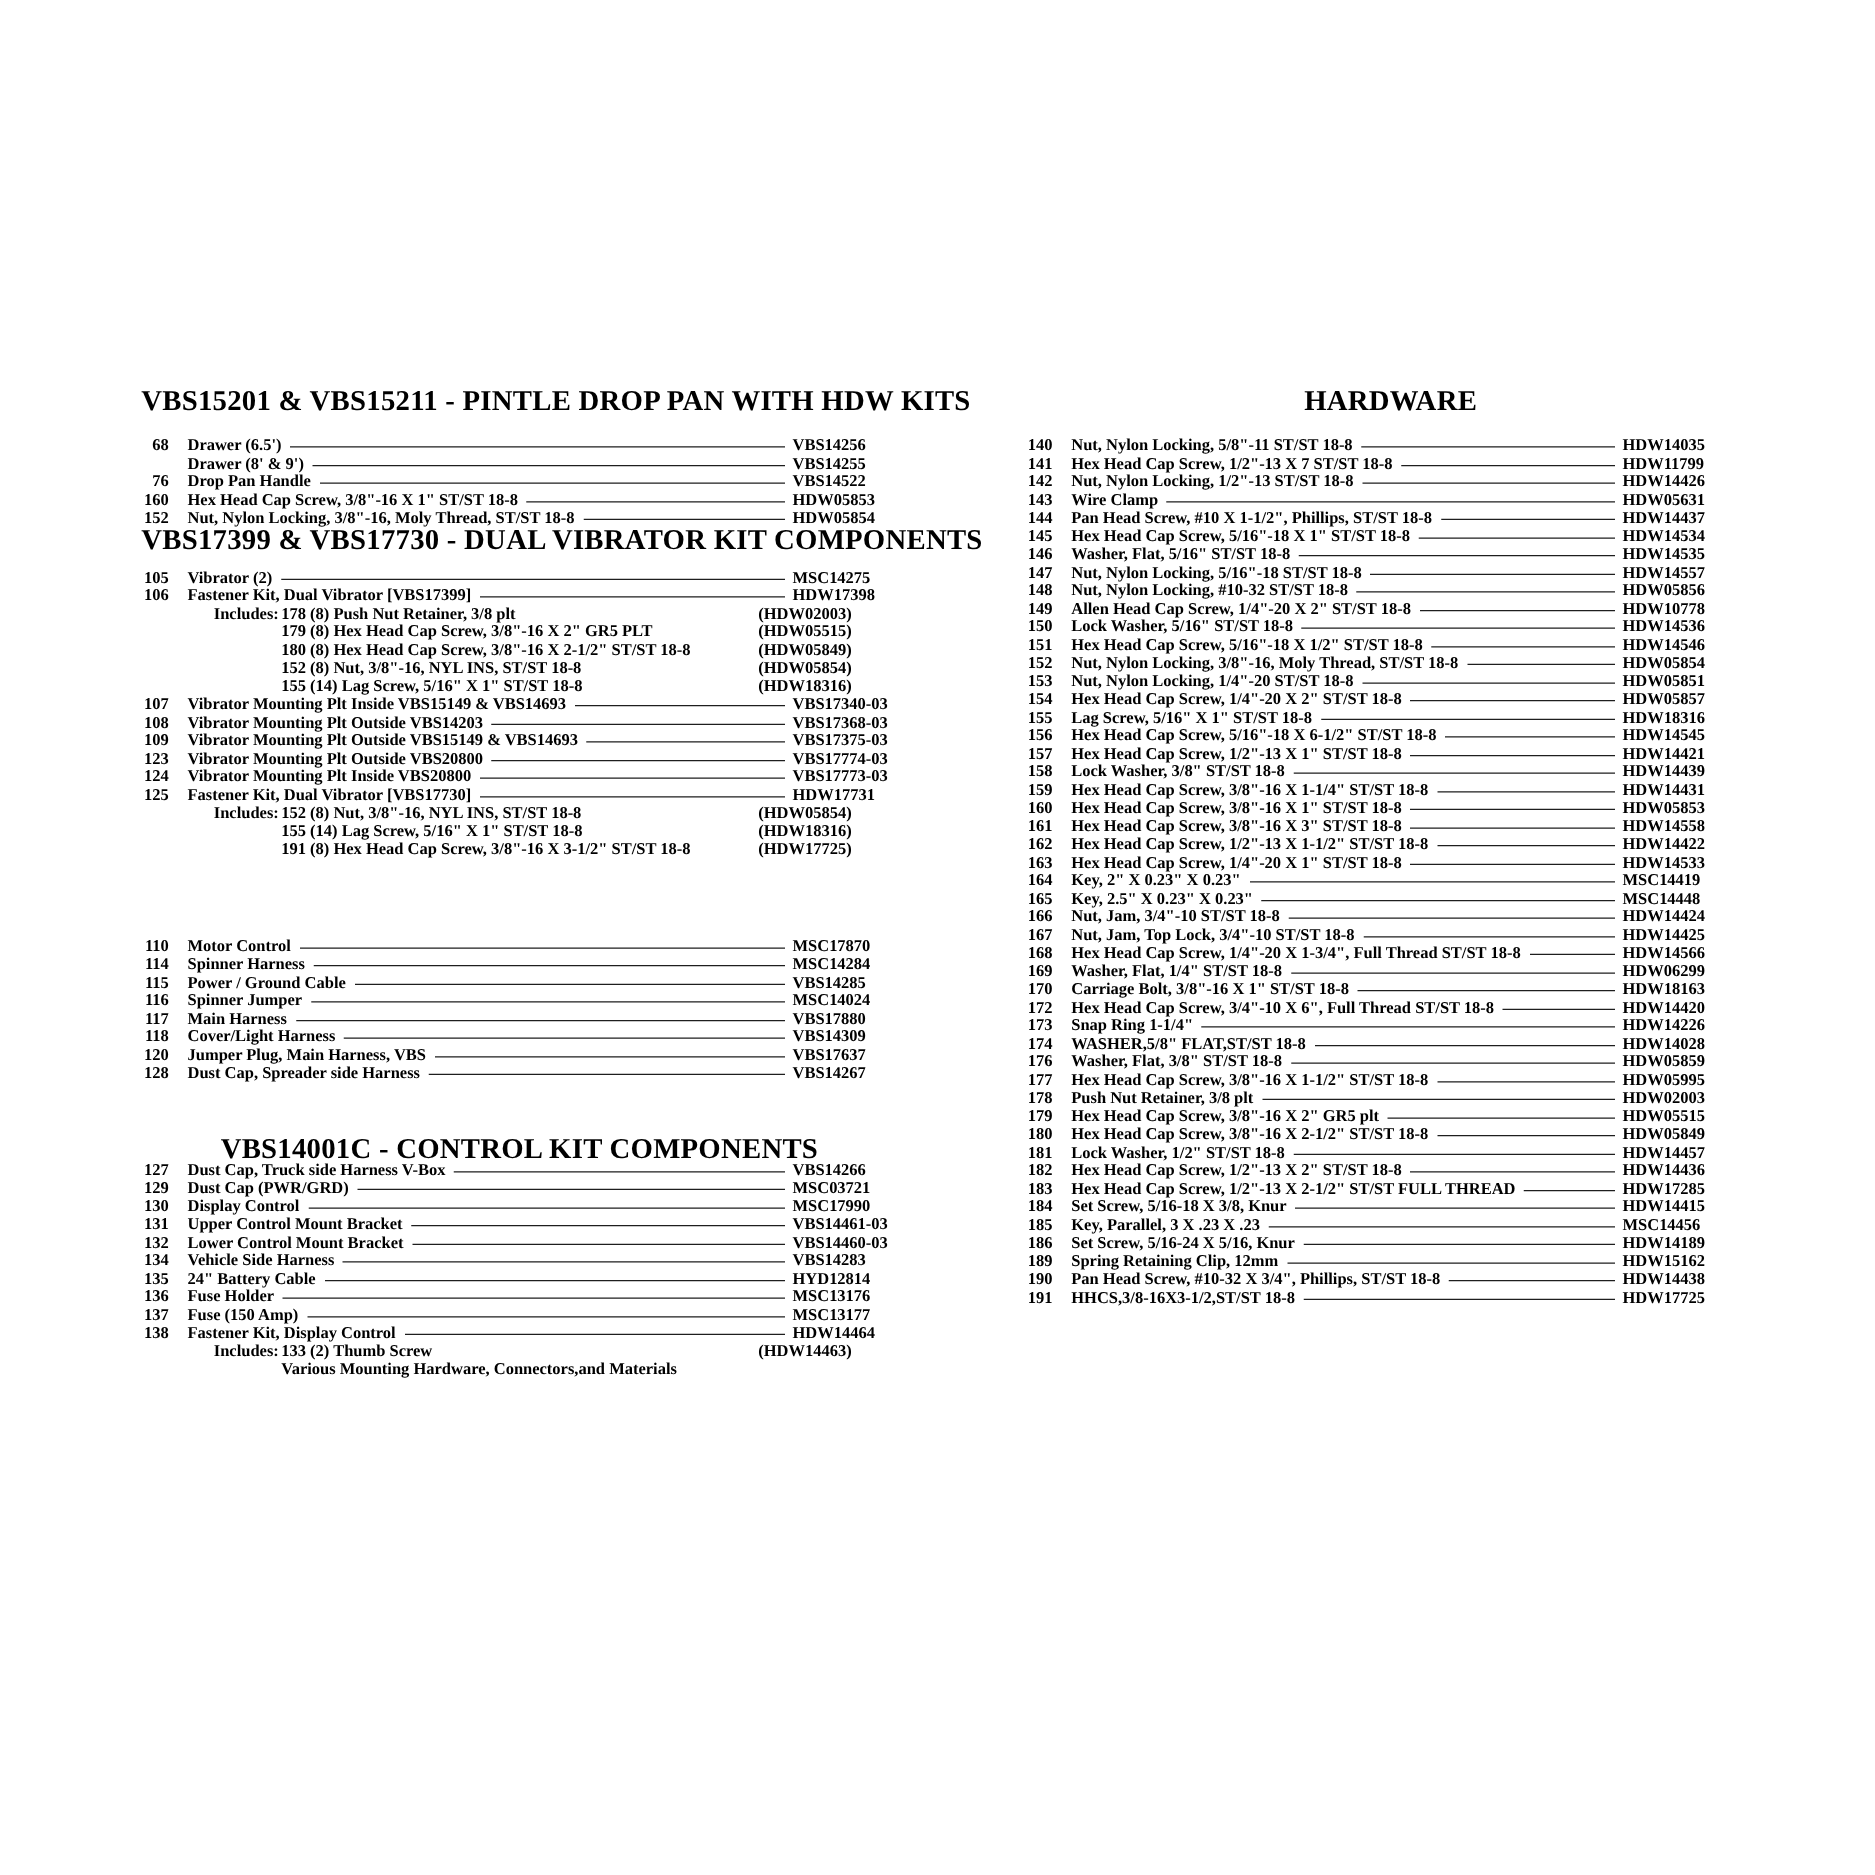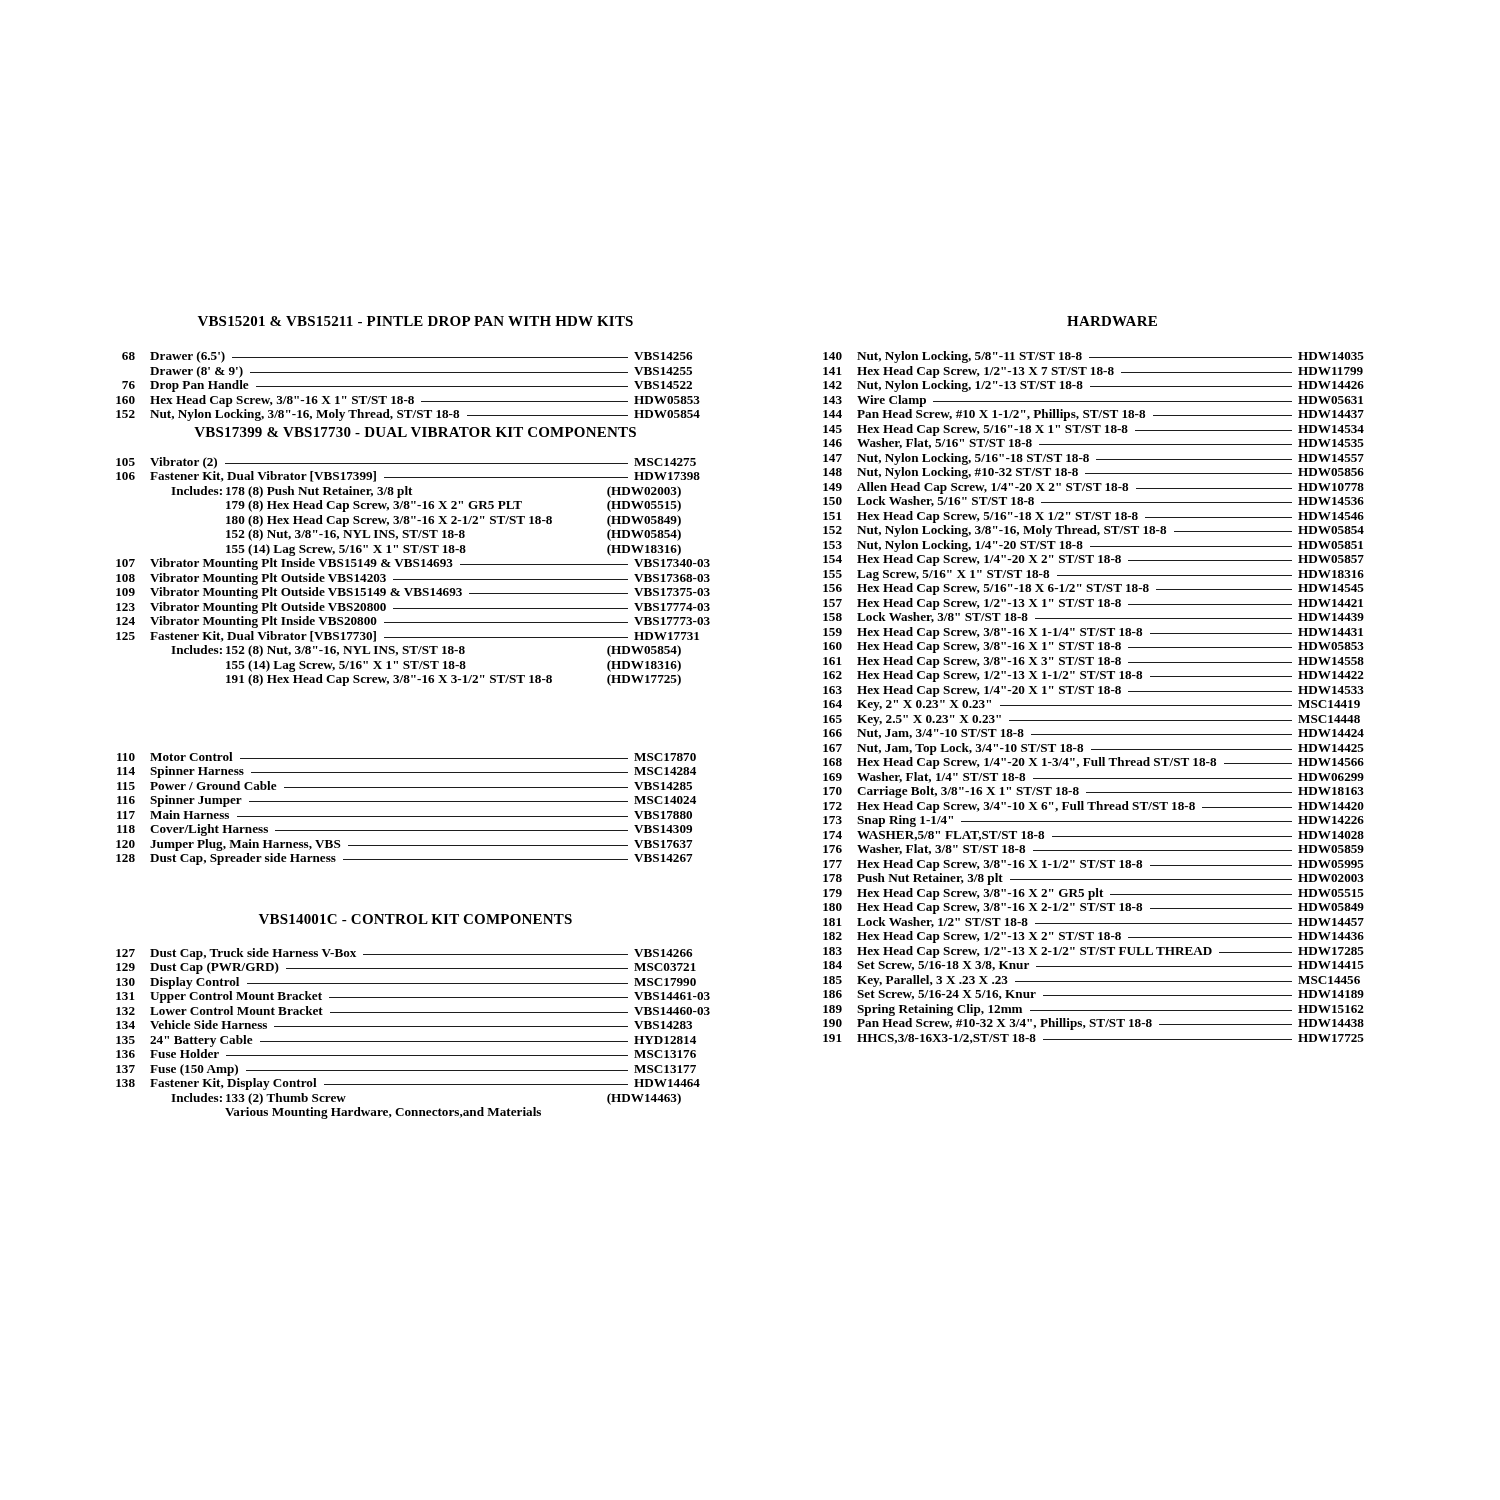--- a/index.html
+++ b/index.html
@@ -1,29 +1,29 @@
 <!DOCTYPE html>
 <html><head>
 <meta charset="utf-8">
 <style>
   html,body{margin:0;padding:0;background:#fff;}
   .page{position:relative;width:1500px;height:1500px;background:#ffffff;overflow:hidden;
         font-family:"Liberation Serif","DejaVu Serif",serif;font-weight:700;color:#000;}
   .col{position:absolute;top:311px;}
   #col-left{left:113px;width:605px;}
   #col-right{left:820px;width:585px;}
-  .sec-title{font-size:15px;line-height:20px;text-align:center;white-space:nowrap;letter-spacing:.2px;}
+  .sec-title{font-size:23px;line-height:20px;text-align:center;white-space:nowrap;letter-spacing:.2px;}
   .rows{margin-top:18px;}
   #col-right .rows{}
   #col-left .section:nth-child(2){}
   #col-left .section:nth-child(3){margin-top:63px;}
   #col-left .section:nth-child(4){margin-top:43px;}
   #col-left .section.s2 .rows{margin-top:13px;}
   #col-left .section.s3 .rows{margin-top:11px;}
-  #col-left .section.s4 .rows{margin-top:17px;font-family:Liberation Serif, serif;}
+  #col-left .section.s4 .rows{margin-top:0;font-family:Liberation Serif, serif;}
   .row{display:flex;font-size:13.2px;line-height:14.5px;white-space:nowrap;}
   .num{flex:0 0 22px;text-align:right;}
   .desc{margin-left:15px;}
   .leader{flex:1 1 0;min-width:8px;margin:0 6px 0 7px;position:relative;}
   .leader::after{content:"";position:absolute;left:0;right:0;top:8px;border-top:1.5px solid #1e1e1e;}
   .part{flex:0 0 84px;text-align:left;}
   #col-right .part{flex-basis:107px;}
   .inc-label{flex:0 0 54px;margin-left:58px;}
   .inc-part{flex:0 0 148px;margin-left:auto;text-align:center;}
   .note-text{margin-left:112px;}

